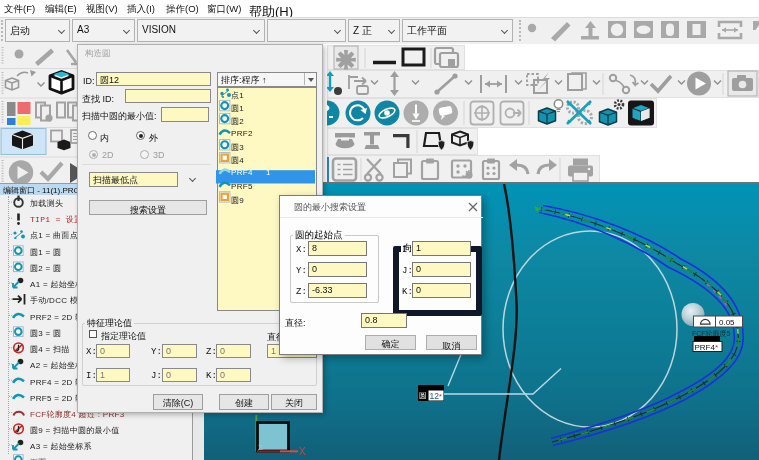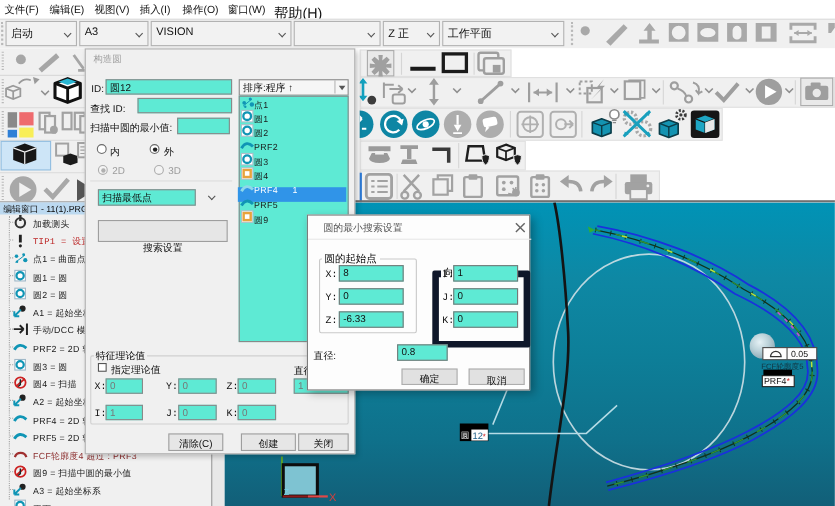--- a/index.html
+++ b/index.html
@@ -1,19 +1,19 @@
 <!DOCTYPE html>
 <html><head><meta charset="utf-8">
 <style>
 *{margin:0;padding:0;box-sizing:border-box}
 html,body{width:759px;height:460px;overflow:hidden}
 body{position:relative;font-family:"Liberation Sans",sans-serif;background:#fff}
 .ab{position:absolute}
 .lbl{position:absolute;font-size:9px;color:#111;white-space:nowrap}
-.in{position:absolute;background:#5eead4;border:1px solid #898989;font-size:9px;color:#111;padding:1px 3px;white-space:nowrap;overflow:hidden}
+.in{position:absolute;background:#fef9c3;border:1px solid #898989;font-size:9px;color:#111;padding:1px 3px;white-space:nowrap;overflow:hidden}
 .btn{position:absolute;background:#e6e6e6;border:1px solid #9e9e9e;font-size:9px;color:#111;text-align:center;white-space:nowrap}
 .chev{position:absolute;width:5px;height:5px;border-right:1.2px solid #555;border-bottom:1.2px solid #555;transform:rotate(45deg)}
 .dArr{position:absolute;width:0;height:0;border-left:3px solid transparent;border-right:3px solid transparent;border-top:4px solid #8f8f8f}
 .grip{position:absolute;width:3px;border-left:2px dotted #b9b9b9}
 .tb{position:absolute;background:#f0f0f0;border:1px solid #e0e0e0}
 .combo{position:absolute;top:18.5px;height:23px;background:#f2f2f2;border:1px solid #b2b2b2;font-size:10px;color:#111;padding:4px 0 0 4px;white-space:nowrap;overflow:hidden}
 .ti{position:absolute;font-size:8px;color:#1a1a1a;white-space:nowrap;letter-spacing:.3px}
 </style></head>
 <body>
 
@@ -491,21 +491,21 @@
   <div class="lbl" style="left:71px;top:87px">外</div>
   <div class="ab" style="left:11px;top:105px;width:9px;height:9px;border:1px solid #adadad;border-radius:50%;background:#f4f4f4"></div>
   <div class="ab" style="left:13.5px;top:107.5px;width:4px;height:4px;border-radius:50%;background:#b0b0b0"></div>
   <div class="lbl" style="left:24px;top:105px;color:#9c9c9c">2D</div>
   <div class="ab" style="left:62px;top:105px;width:9px;height:9px;border:1px solid #adadad;border-radius:50%;background:#f4f4f4"></div>
   <div class="lbl" style="left:75px;top:105px;color:#9c9c9c">3D</div>
   <div class="ab" style="left:4px;top:119px;width:129px;height:1px;background:#dcdcdc"></div>
 
   <div class="in" style="left:11px;top:127px;width:89px;height:15px">扫描最低点</div>
   <div class="chev" style="left:112px;top:131px"></div>
-  <div class="btn" style="left:11px;top:155px;width:118px;height:15px;padding-top:18px">搜索设置</div>
+  <div class="btn" style="left:11px;top:155px;width:118px;height:15px;padding-top:3px">搜索设置</div>
 
   <div class="in" style="left:139px;top:27px;width:100px;height:15px;background:#f6f6f6">排序:程序  ↑</div>
   <div class="ab" style="left:226px;top:28px;width:1px;height:12px;background:#b5b5b5"></div>
   <div class="dArr" style="left:230px;top:33px;border-top-color:#555"></div>
 
   <div class="in" style="left:139px;top:42px;width:100px;height:224px;padding:0"></div>
 
   <fieldset class="ab" style="left:4px;top:272px;width:235px;height:69px;border:1px solid #d0d0d0;border-radius:2px">
     <legend style="font-size:9px;margin-left:2px;padding:0 2px">特征理论值</legend>
   </fieldset>

